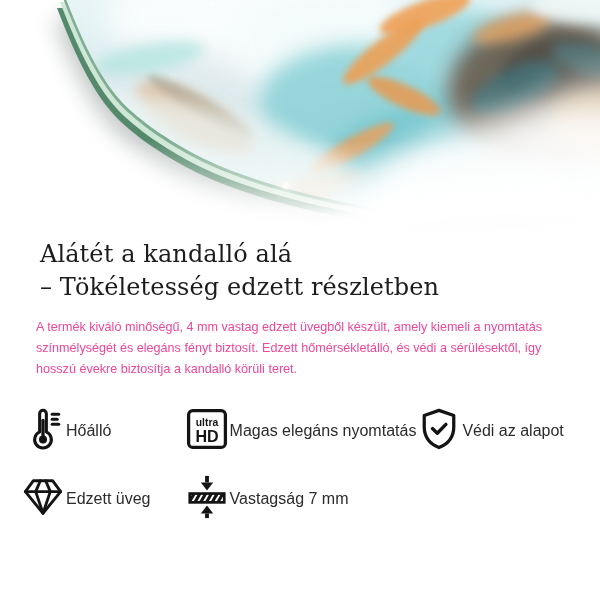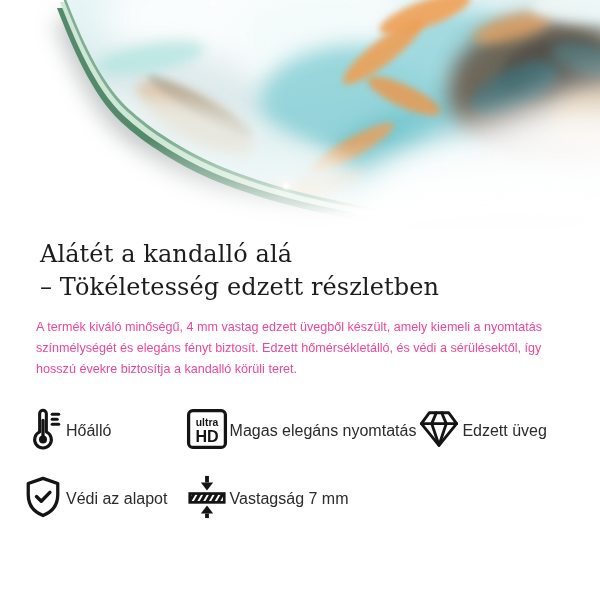--- a/index.html
+++ b/index.html
@@ -181,37 +181,37 @@
           <rect x="2.4" y="2.4" width="19.2" height="19.2" rx="2.2" fill="none" stroke="#141414" stroke-width="1.7"></rect>
           <text x="12" y="10.2" text-anchor="middle" font-family="Liberation Sans, sans-serif" font-size="5.4" font-weight="bold" fill="#141414">ultra</text>
           <text x="12" y="18.6" text-anchor="middle" font-family="Liberation Sans, sans-serif" font-size="8.4" font-weight="bold" fill="#141414">HD</text>
         </svg>
       </div>
       <div class="flabel">Magas elegáns nyomtatás</div>
     </div>
 
     <div class="feature">
       <div class="icon-box">
+        <svg viewBox="0 0 24 24" fill="none" stroke="#141414" stroke-width="1.7" stroke-linecap="round" stroke-linejoin="round">
+          <path d="M12 2.3 L19.7 5 V10.8 C19.7 16.2 16.5 19.9 12 21.7 C7.5 19.9 4.3 16.2 4.3 10.8 V5 Z"></path>
+          <path d="M8.6 11.8 L11.1 14.2 L15.6 9.6" stroke-width="1.8"></path>
+        </svg>
+      </div>
+      <div class="flabel">Védi az alapot</div>
+    </div>
+
+    <div class="feature">
+      <div class="icon-box">
         <svg viewBox="0 0 24 24" fill="none" stroke="#141414" stroke-width="1.5" stroke-linecap="round" stroke-linejoin="round">
           <path d="M7 3.5 H17 L21.2 9.2 L12 20.5 L2.8 9.2 Z"></path>
           <path d="M10.6 3.5 L8.2 9.2 L12 20.5 L15.8 9.2 L13.4 3.5"></path>
           <path d="M2.8 9.2 H21.2"></path>
         </svg>
       </div>
       <div class="flabel">Edzett üveg</div>
-    </div>
-
-    <div class="feature">
-      <div class="icon-box">
-        <svg viewBox="0 0 24 24" fill="none" stroke="#141414" stroke-width="1.7" stroke-linecap="round" stroke-linejoin="round">
-          <path d="M12 2.3 L19.7 5 V10.8 C19.7 16.2 16.5 19.9 12 21.7 C7.5 19.9 4.3 16.2 4.3 10.8 V5 Z"></path>
-          <path d="M8.6 11.8 L11.1 14.2 L15.6 9.6" stroke-width="1.8"></path>
-        </svg>
-      </div>
-      <div class="flabel">Védi az alapot</div>
     </div>
 
 
     <div class="feature">
       <div class="icon-box">
         <svg viewBox="0 0 24 24">
           <defs>
             <clipPath id="barClip">
                 <rect x="3" y="10.2" width="18" height="4.6"></rect>
               </clipPath>

